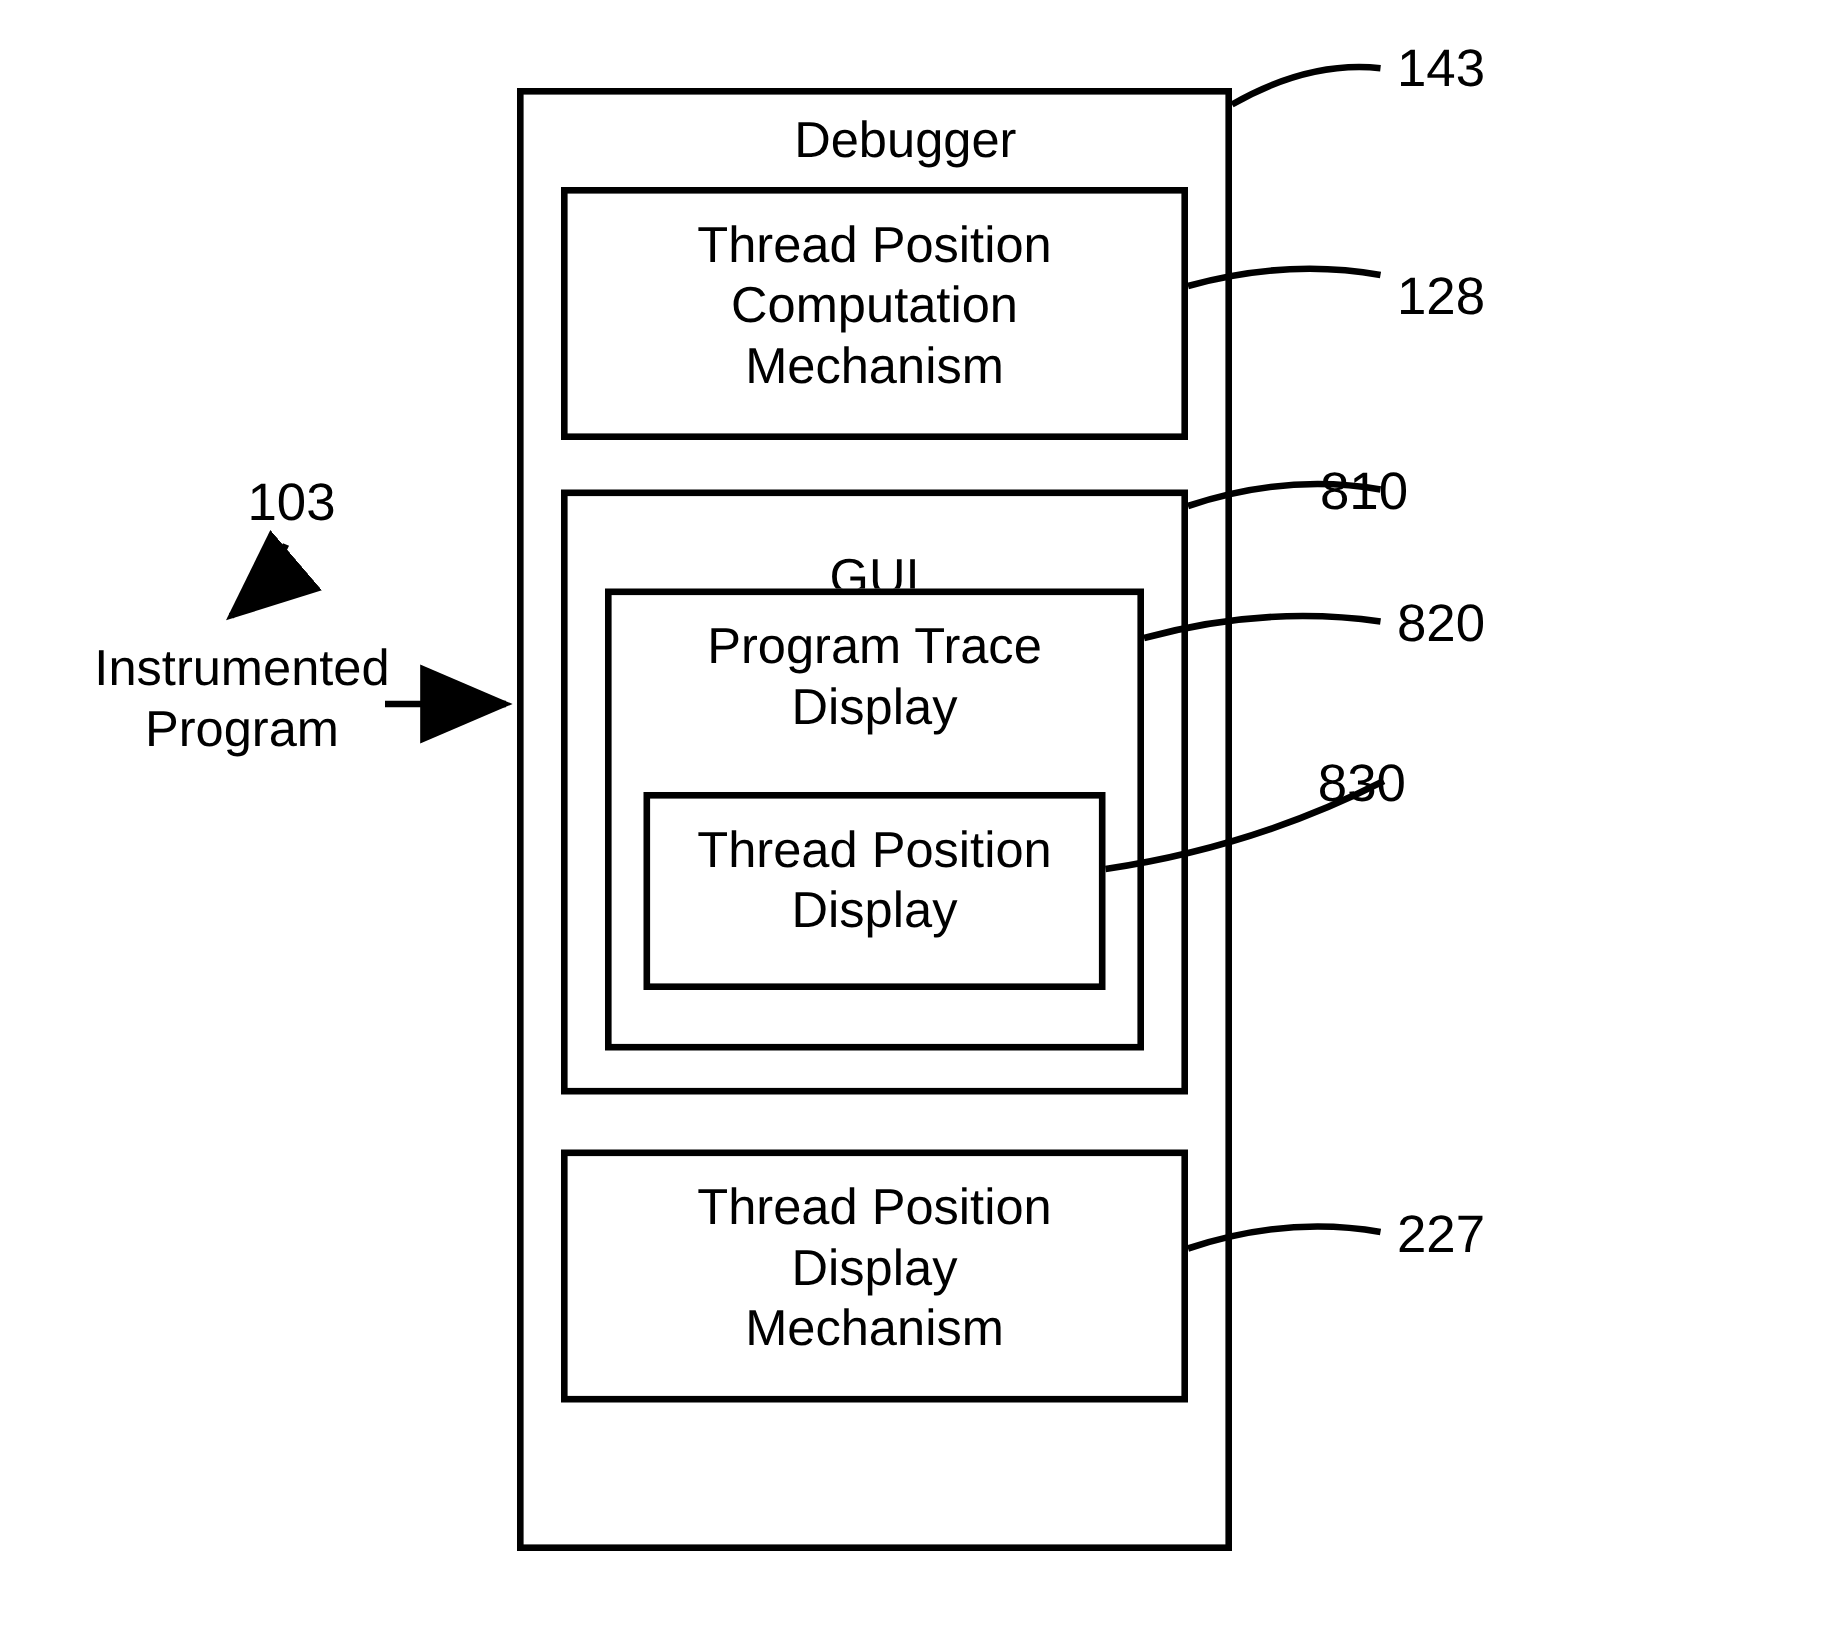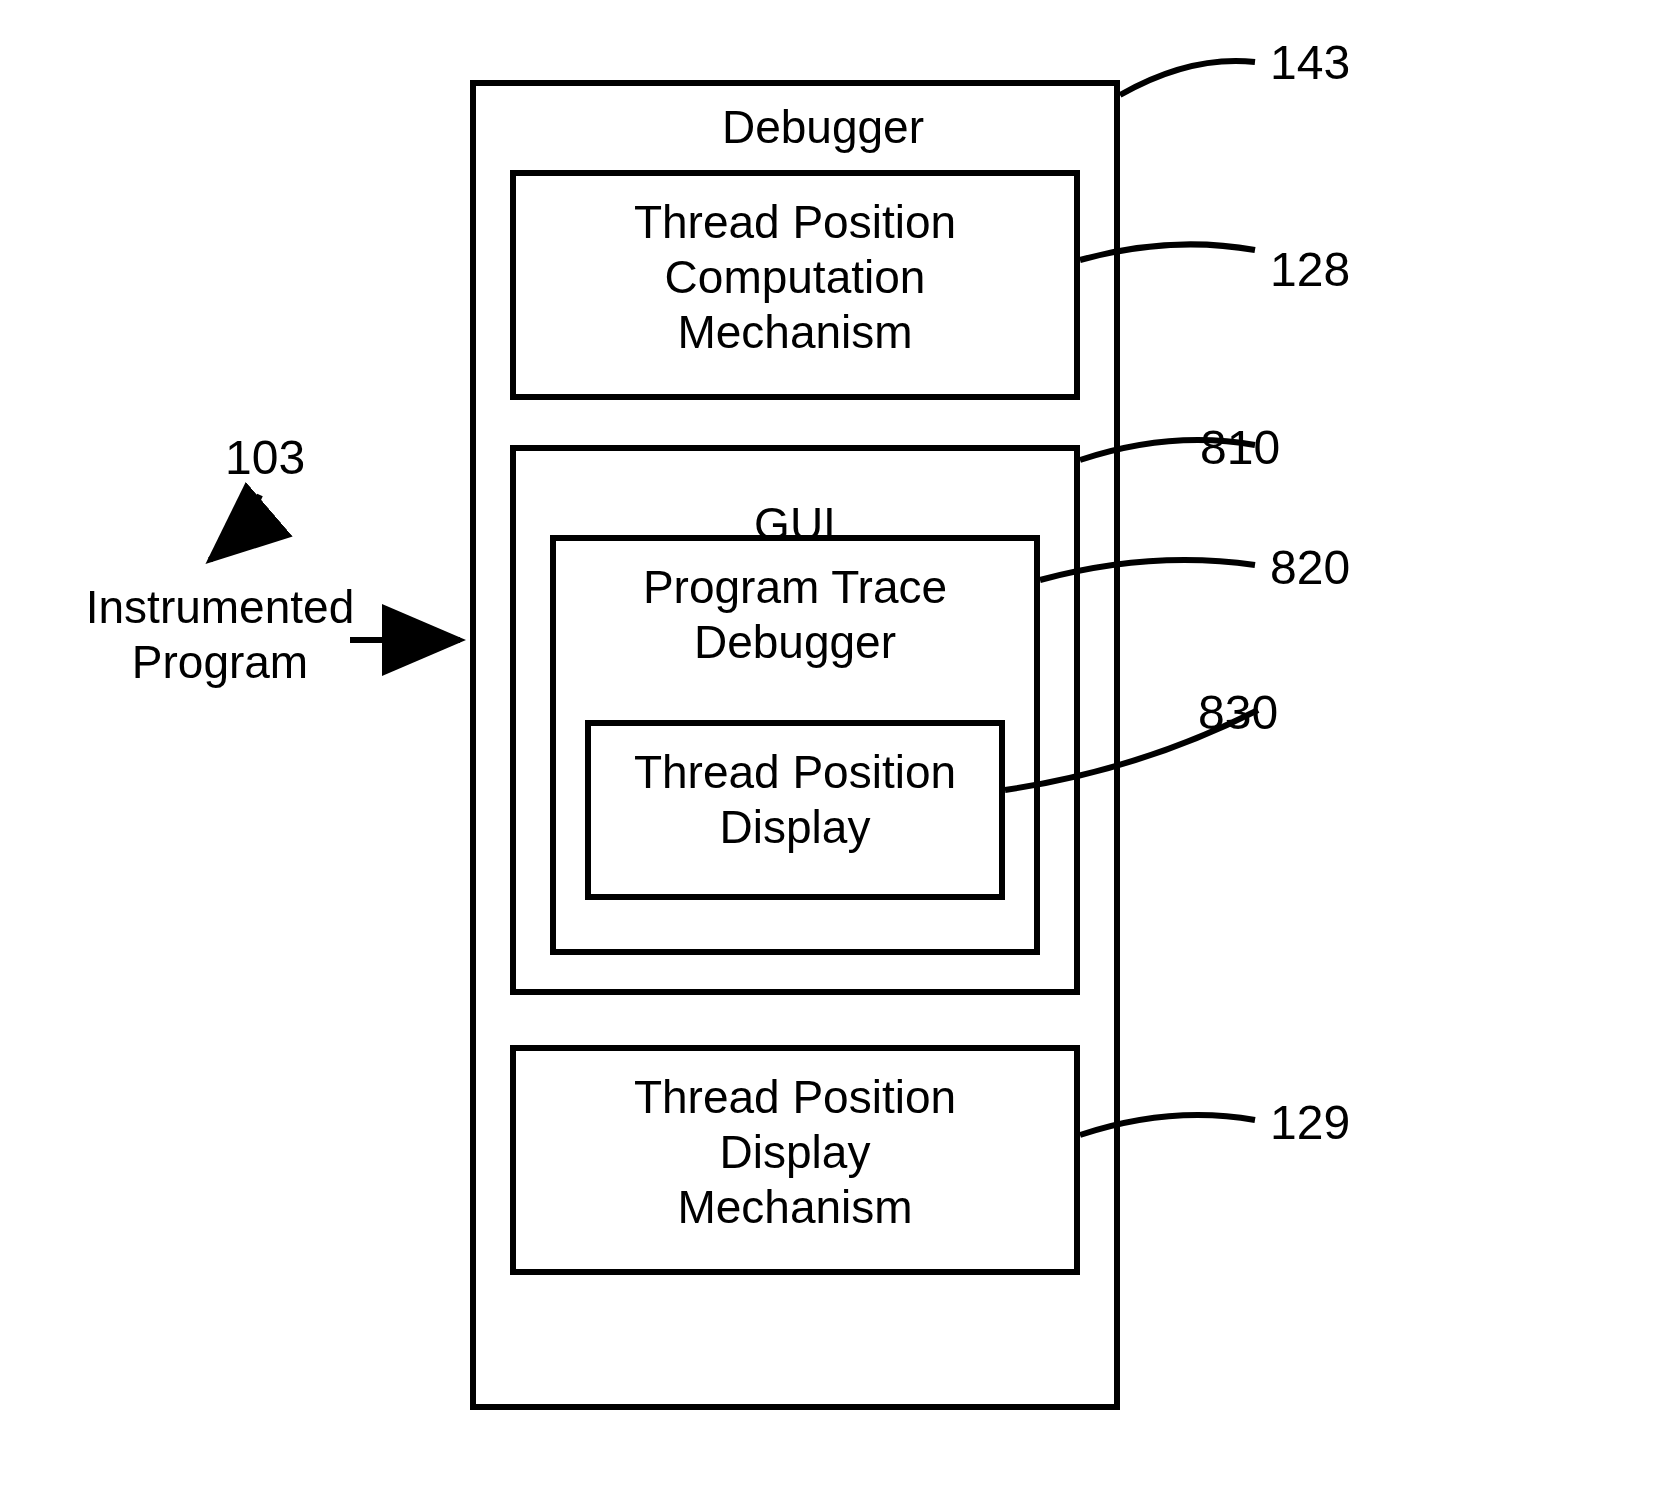--- a/index.html
+++ b/index.html
@@ -47,41 +47,41 @@
 <div class="box" style="left:510px; top:170px; width:570px; height:230px;"></div>
 <div class="label" style="left:510px; top:195px; width:570px; white-space:pre-line;">Thread Position
 Computation
 Mechanism</div>
 
 <div class="box" style="left:510px; top:445px; width:570px; height:550px;"></div>
 <div class="label" style="left:510px; top:465px; width:570px;margin-top:32px;">GUI</div>
 
 <div class="box" style="left:550px; top:535px; width:490px; height:420px;"></div>
 <div class="label" style="left:550px; top:560px; width:490px; white-space:pre-line;">Program Trace
-Debugger</div>
+Display</div>
 
 <div class="box" style="left:585px; top:720px; width:420px; height:180px;"></div>
 <div class="label" style="left:585px; top:745px; width:420px; white-space:pre-line;">Thread Position
 Display</div>
 
 <div class="box" style="left:510px; top:1045px; width:570px; height:230px;"></div>
 <div class="label" style="left:510px; top:1070px; width:570px; white-space:pre-line;">Thread Position
 Display
 Mechanism</div>
 
 <div class="label" style="left:55px; top:580px; width:330px; white-space:pre-line;">Instrumented
 Program</div>
 
 <div class="callout-num" style="left:225px; top:430px;">103</div>
 <div class="callout-num" style="left:1270px; top:35px;">143</div>
 <div class="callout-num" style="left:1270px; top:242px;">128</div>
 <div class="callout-num" style="left:1200px; top:420px;">810</div>
 <div class="callout-num" style="left:1270px; top:540px;">820</div>
 <div class="callout-num" style="left:1198px; top:685px;">830</div>
-<div class="callout-num" style="left:1270px; top:1095px;">129</div>
+<div class="callout-num" style="left:1270px; top:1095px;">227</div>
 
 <svg class="overlay" viewBox="0 0 1680 1496">
   <defs>
     <marker id="arrowhead" markerWidth="14" markerHeight="12" refX="13" refY="6" orient="auto">
       <polygon points="0 0, 14 6, 0 12" fill="#000"></polygon>
     </marker>
   </defs>
 
   <path d="M 260 495 Q 245 530 210 560" stroke="#000" stroke-width="6" fill="none" marker-end="url(#arrowhead)"></path>
 

